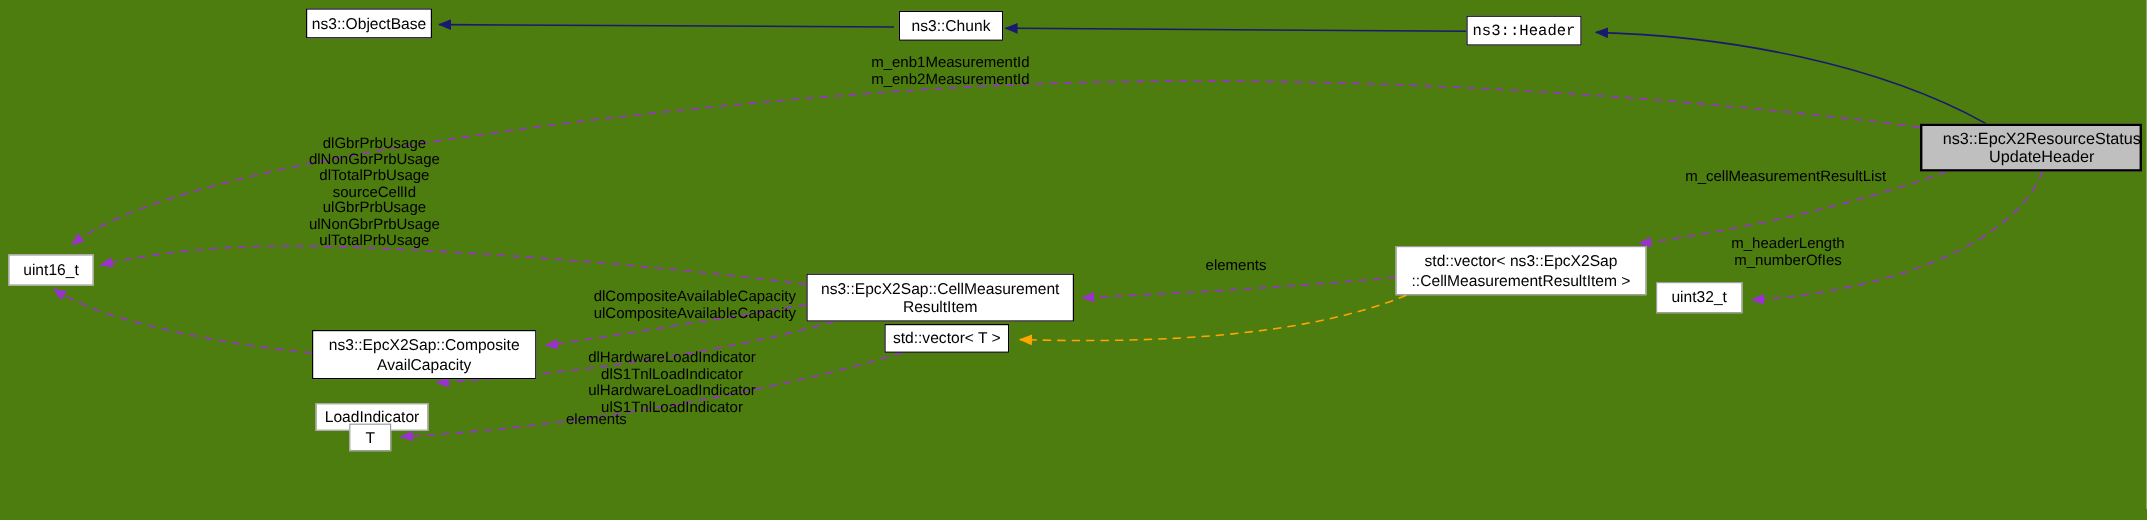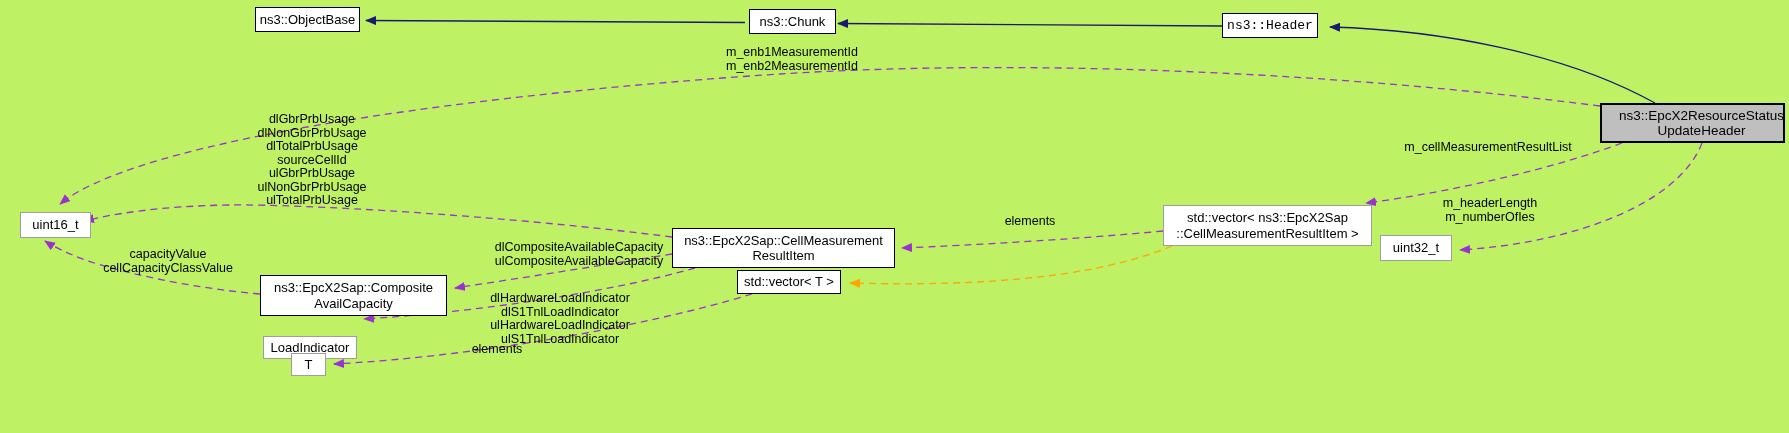--- a/index.html
+++ b/index.html
@@ -1,19 +1,19 @@
 <!DOCTYPE html>
 <html><head>
 <meta charset="utf-8">
 <style>
   html,body{margin:0;padding:0;background:#ffffff;}
   #canvas{
     position:relative;
     width:1789px;height:433px;
-    background:#bef264;
+    background:#4d7c0f;
     font-family:"Liberation Sans", sans-serif;
     overflow:hidden;
   }
   #edges{position:absolute;left:0;top:0;width:1789px;height:433px;}
   .node{
     position:absolute;
     background:#ffffff;
     border:1px solid #000000;
     display:flex;align-items:center;justify-content:center;
     text-align:center;
@@ -80,21 +80,21 @@
 
   <div class="node" style="left:255px;top:7px;width:105px;height:25px;">ns3::ObjectBase</div>
 
   <div class="node" style="left:749px;top:9px;width:87px;height:25px;">ns3::Chunk</div>
 
   <div class="node" style="left:1222px;top:13px;width:96px;height:25px;font-family:Liberation Mono, monospace;">ns3::Header</div>
 
   <div class="node main" style="left:1600px;top:103px;width:185px;height:40px;">ns3::EpcX2ResourceStatus
 UpdateHeader</div>
 
-  <div class="node ext" style="left:20px;top:212px;width:71px;height:26px;">uint16_t</div>
+  <div class="node ext" style="left:7px;top:212px;width:71px;height:26px;">uint16_t</div>
 
   <div class="node" style="left:260px;top:275px;width:187px;height:41px;">ns3::EpcX2Sap::Composite
 AvailCapacity</div>
 
   <div class="node ext" style="left:263px;top:308px;width:94px;height:23px;margin-top:28px;">LoadIndicator</div>
 
   <div class="node ext" style="left:291px;top:353px;width:35px;height:23px;">T</div>
 
   <div class="node" style="left:672px;top:228px;width:223px;height:40px;">ns3::EpcX2Sap::CellMeasurement
 ResultItem</div>
@@ -110,22 +110,20 @@
 m_enb2MeasurementId</div>
 
   <div class="elabel" style="left:312px;top:113px;">dlGbrPrbUsage
 dlNonGbrPrbUsage
 dlTotalPrbUsage
 sourceCellId
 ulGbrPrbUsage
 ulNonGbrPrbUsage
 ulTotalPrbUsage</div>
 
-  <div class="elabel" style="left:168px;top:248px;">capacityValue
-cellCapacityClassValue</div>
 
   <div class="elabel" style="left:558px;top:241px;margin-left:21px;">dlCompositeAvailableCapacity
 ulCompositeAvailableCapacity</div>
 
   <div class="elabel" style="left:560px;top:292px;">dlHardwareLoadIndicator
 dlS1TnlLoadIndicator
 ulHardwareLoadIndicator
 ulS1TnlLoadIndicator</div>
 
   <div class="elabel" style="left:1030px;top:215px;">elements</div>

